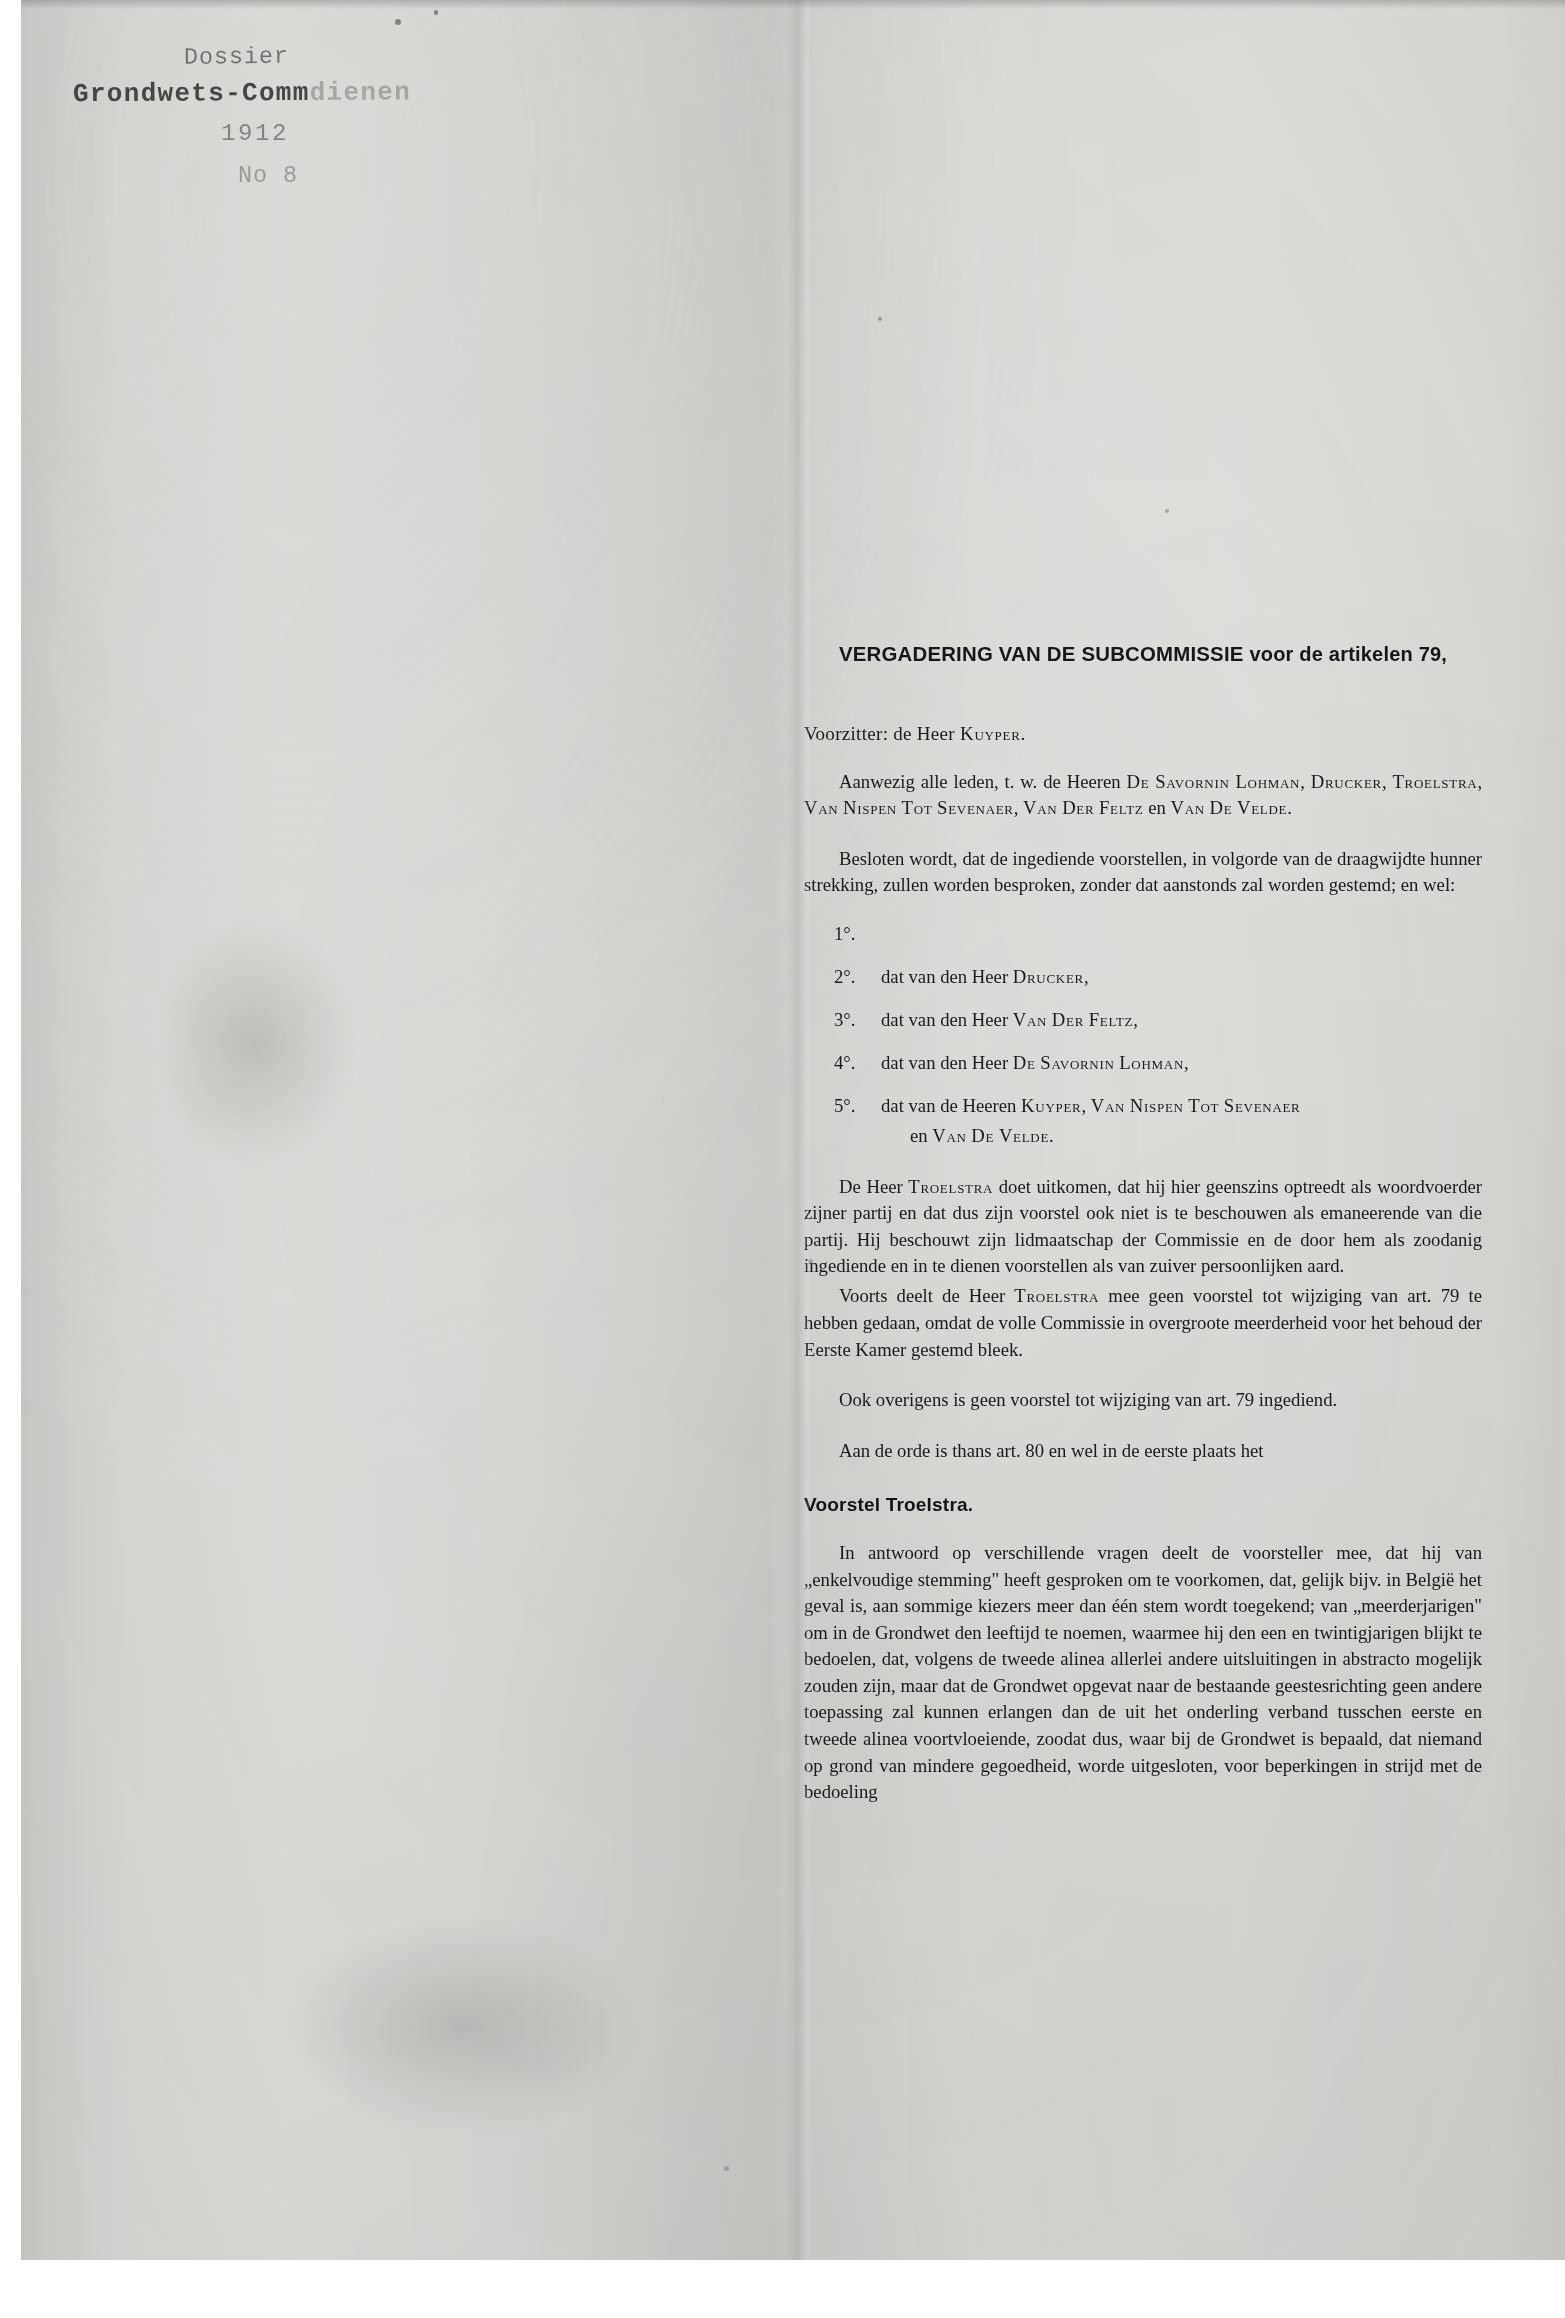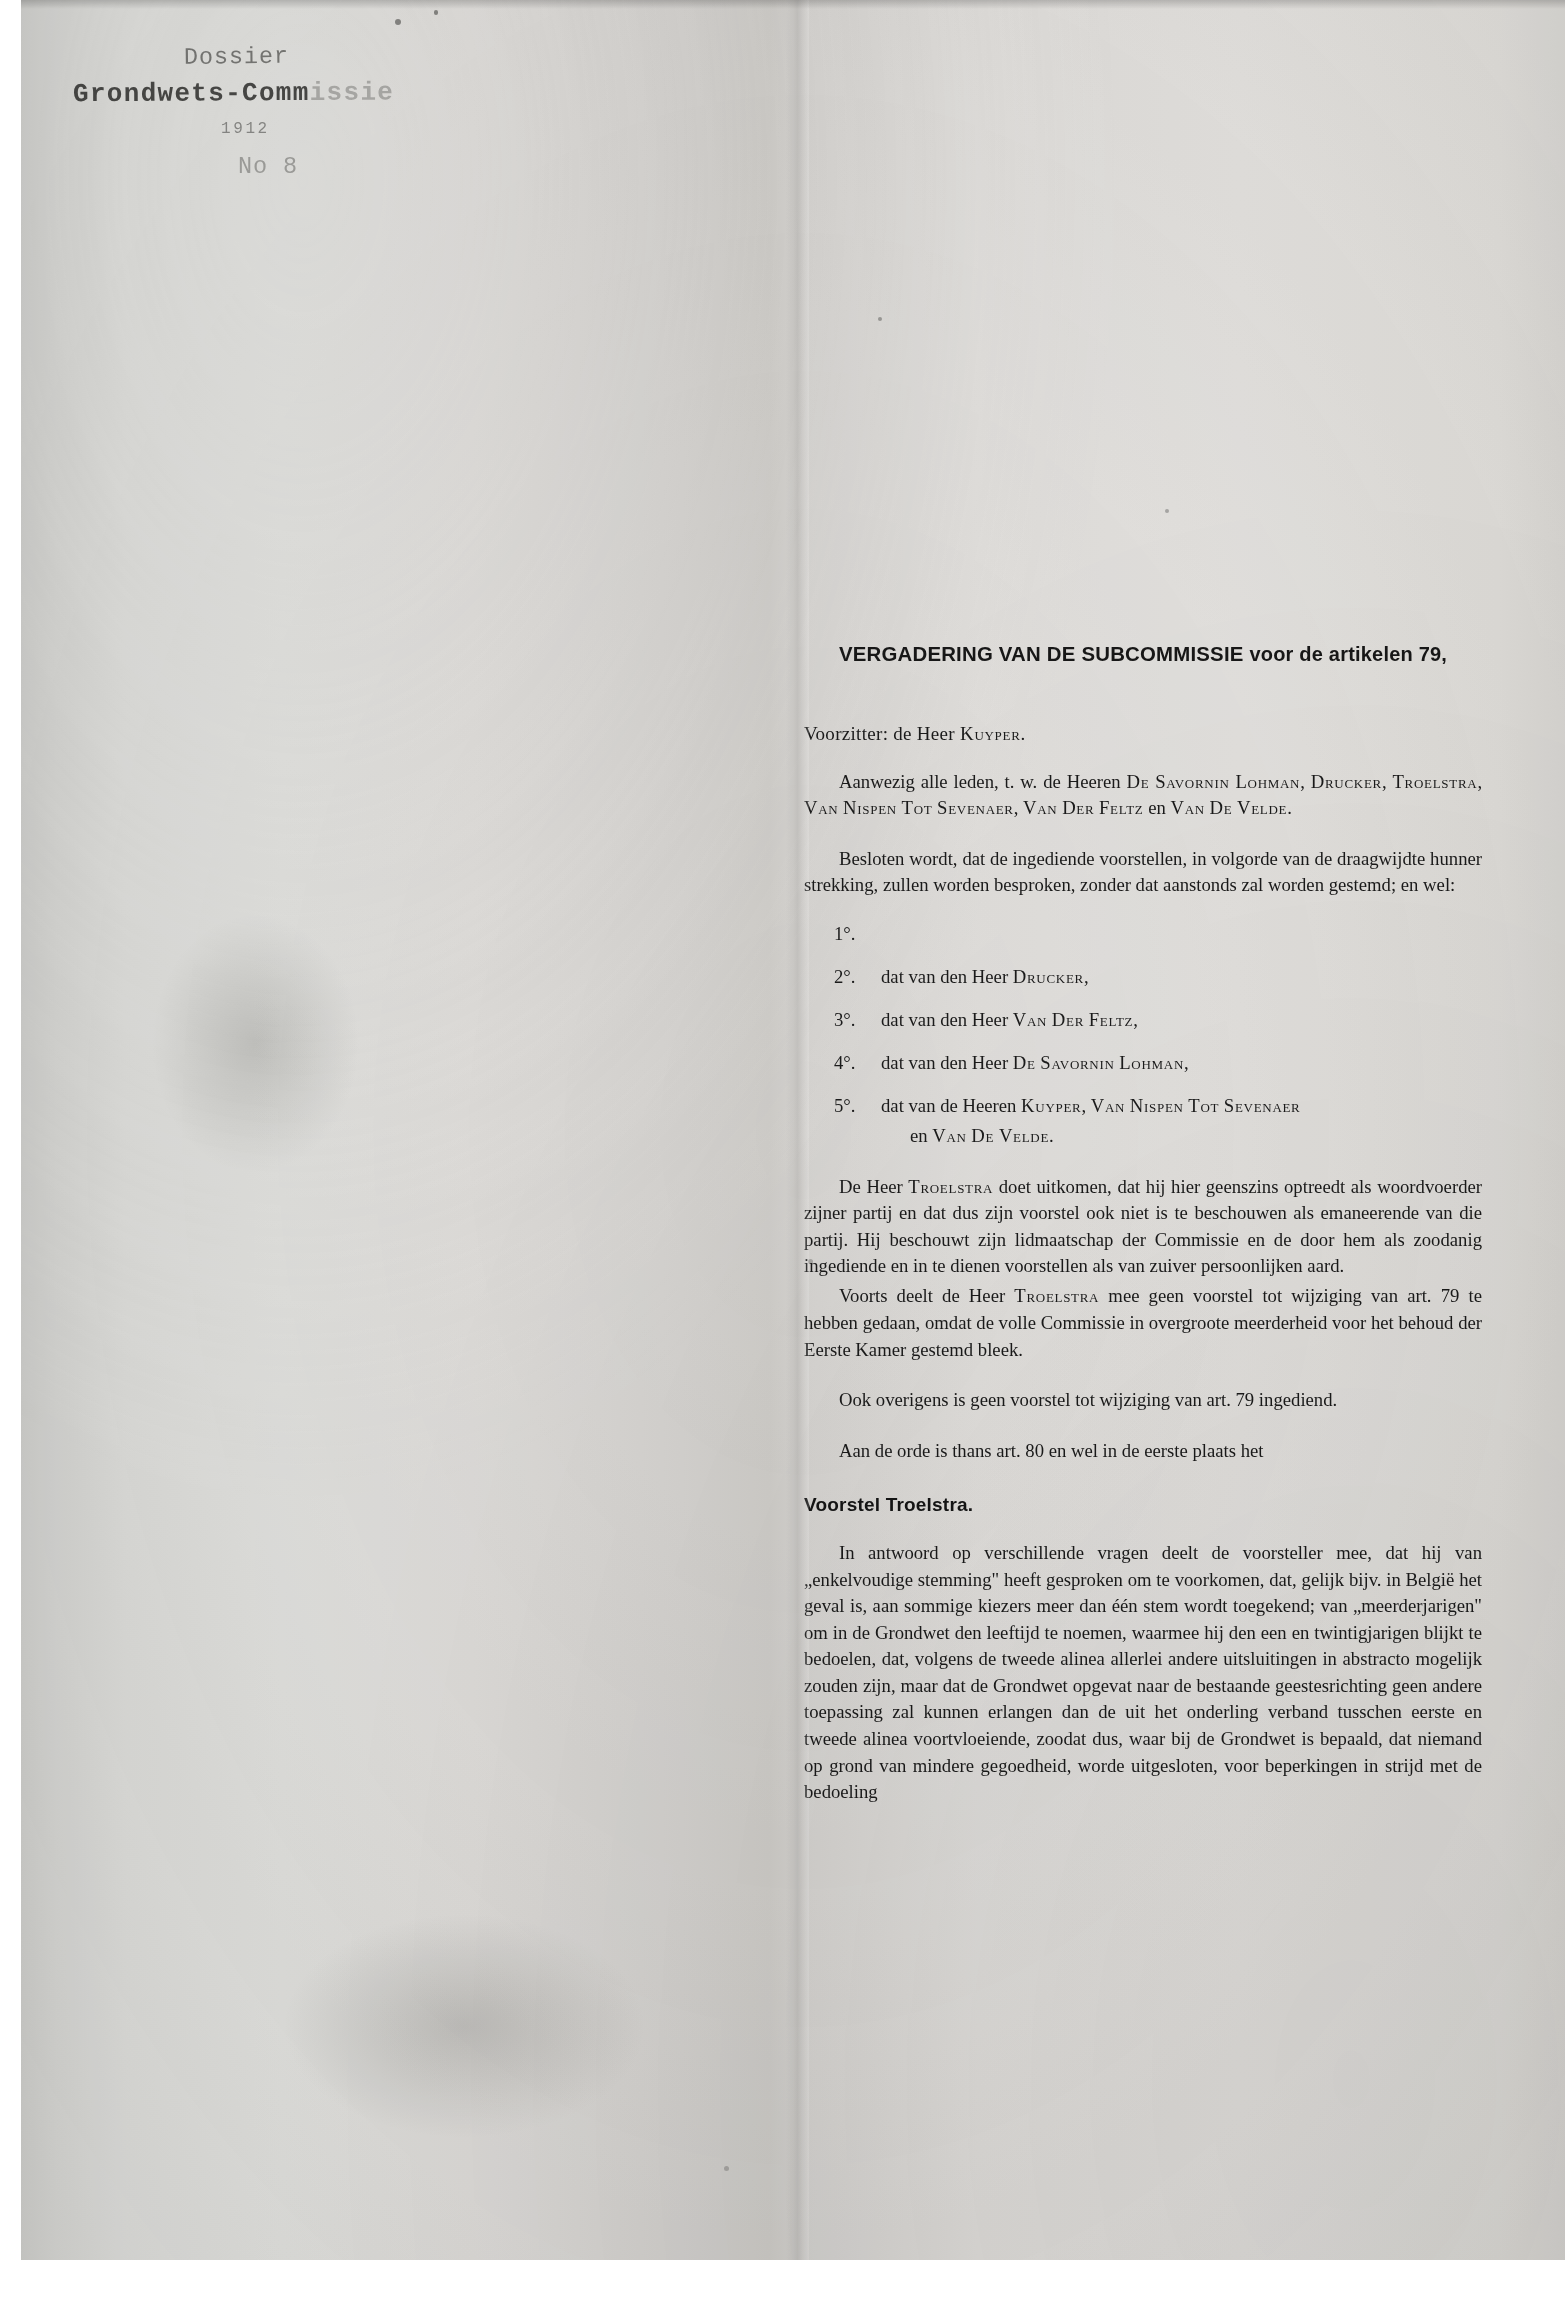--- a/index.html
+++ b/index.html
@@ -85,21 +85,21 @@
     letter-spacing: 1.3px;
     margin-top: 8.7px;
     font-weight: 700;
     transform: rotate(-0.3deg);
     color: #232321;
   }
   .stamp-line2 .faded {
     opacity: 0.35;
   }
   .stamp-line3 {
-    font-size: 16px;
+    font-size: 24px;
     letter-spacing: 2.6px;
     margin-top: 12px;
     margin-left: 148px;
     opacity: 0.6;
   }
   .stamp-line4 {
     font-size: 23.5px;
     letter-spacing: 0.9px;
     margin-top: 15.7px;
     margin-left: 165px;
@@ -191,21 +191,21 @@
   }
 </style>
 </head>
 <body>
 
 <div class="page">
 
   <div class="stamp">
     <div class="stamp-line1">Dossier</div>
     <div class="stamp-line2">
-      <span>Grondwets-Comm</span><span class="faded">issie</span>
+      <span>Grondwets-Comm</span><span class="faded">dienen</span>
     </div>
     <div class="stamp-line3">1912</div>
     <div class="stamp-line4">No 8</div>
   </div>
 
   <div class="speck" style="left:374px; top:19px; width:6px; height:6px;"></div>
   <div class="speck" style="left:413px; top:10.4px; width:4.3px; height:4.3px;"></div>
   <div class="speck" style="left:857px; top:317px; width:4.3px; height:4.3px; opacity:.4;"></div>
   <div class="speck" style="left:1144px; top:509px; width:4.3px; height:4.3px; opacity:.35;"></div>
   <div class="speck" style="left:787px; top:1259px; width:5.2px; height:5.2px; opacity:.3;"></div>

